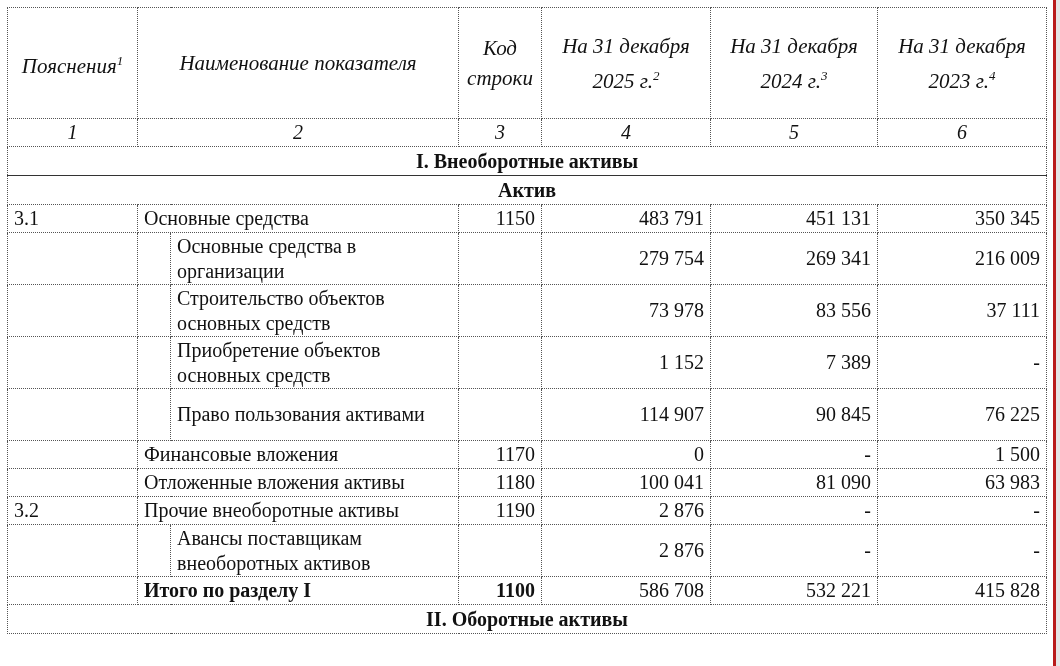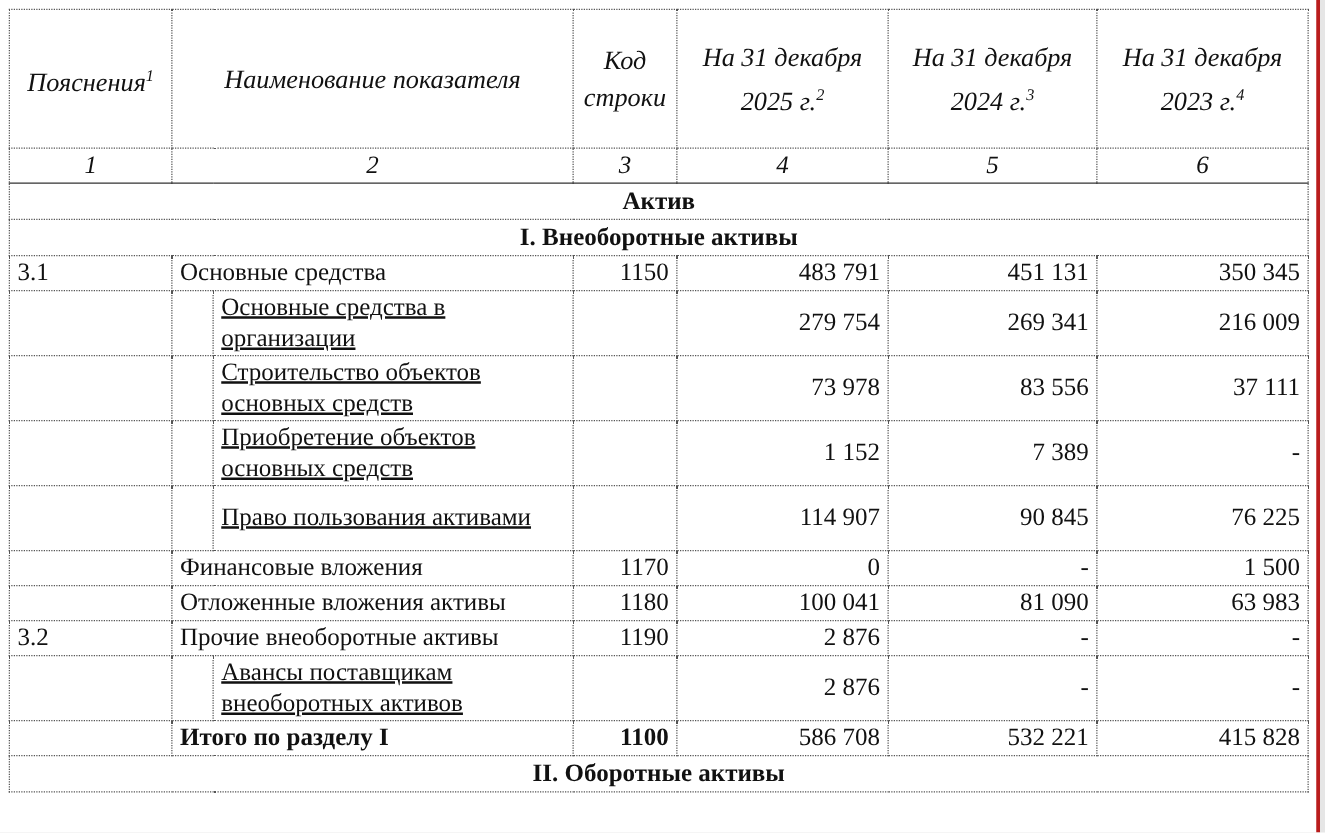--- a/index.html
+++ b/index.html
@@ -5,21 +5,21 @@
   html, body { margin:0; padding:0; }
   body { width:1060px; height:666px; overflow:hidden; background:#e6e6e6; position:relative; font-family:"Liberation Serif", serif; color:#111; }
   .page { position:absolute; left:0; top:0; width:1053px; height:666px; background:#fff; border-right:3px solid #b91c1c; }
   table { position:absolute; left:7px; top:7px; border-collapse:collapse; table-layout:fixed; width:1039px; }
   td { border:1px dotted #555; padding:0 6px; font-size:20px; line-height:25px; vertical-align:middle; }
   .hdr td { font-style:italic; text-align:center; height:110px; font-size:21px; line-height:30px; }
   .nums td { font-style:italic; text-align:center; height:27px; }
   .section td { text-align:center; font-weight:bold; height:28px; }
   .c { text-align:right; }
   .bold { font-weight:bold; }
-  .sub { padding-left:6px;text-decoration:underline; }
+  .sub { padding-left:6px; }
   sup { font-size:13px; }
   tr.r1 td { height:27px; }
   tr.r2 td { height:51px; }
   tr.top-rule td { border-top:1px solid #333; }
 </style>
 </head>
 <body>
 
 <div class="page">
 <table>
@@ -42,25 +42,25 @@
     <td><span>На 31 декабря</span><br><span>2023 г.</span><sup>4</sup></td>
   </tr>
   <tr class="nums">
     <td>1</td>
     <td colspan="2">2</td>
     <td>3</td>
     <td>4</td>
     <td>5</td>
     <td>6</td>
   </tr>
+  <tr class="section">
+          <td colspan="7">I. Внеоборотные активы</td>
+        </tr>
   <tr class="section top-rule">
           <td colspan="7">Актив</td>
-        </tr>
-  <tr class="section">
-          <td colspan="7">I. Внеоборотные активы</td>
         </tr>
 
   <tr class="r1">
     <td>3.1</td>
     <td colspan="2">Основные средства</td>
     <td class="c">1150</td>
     <td class="c">483 791</td>
     <td class="c">451 131</td>
     <td class="c">350 345</td>
   </tr>

